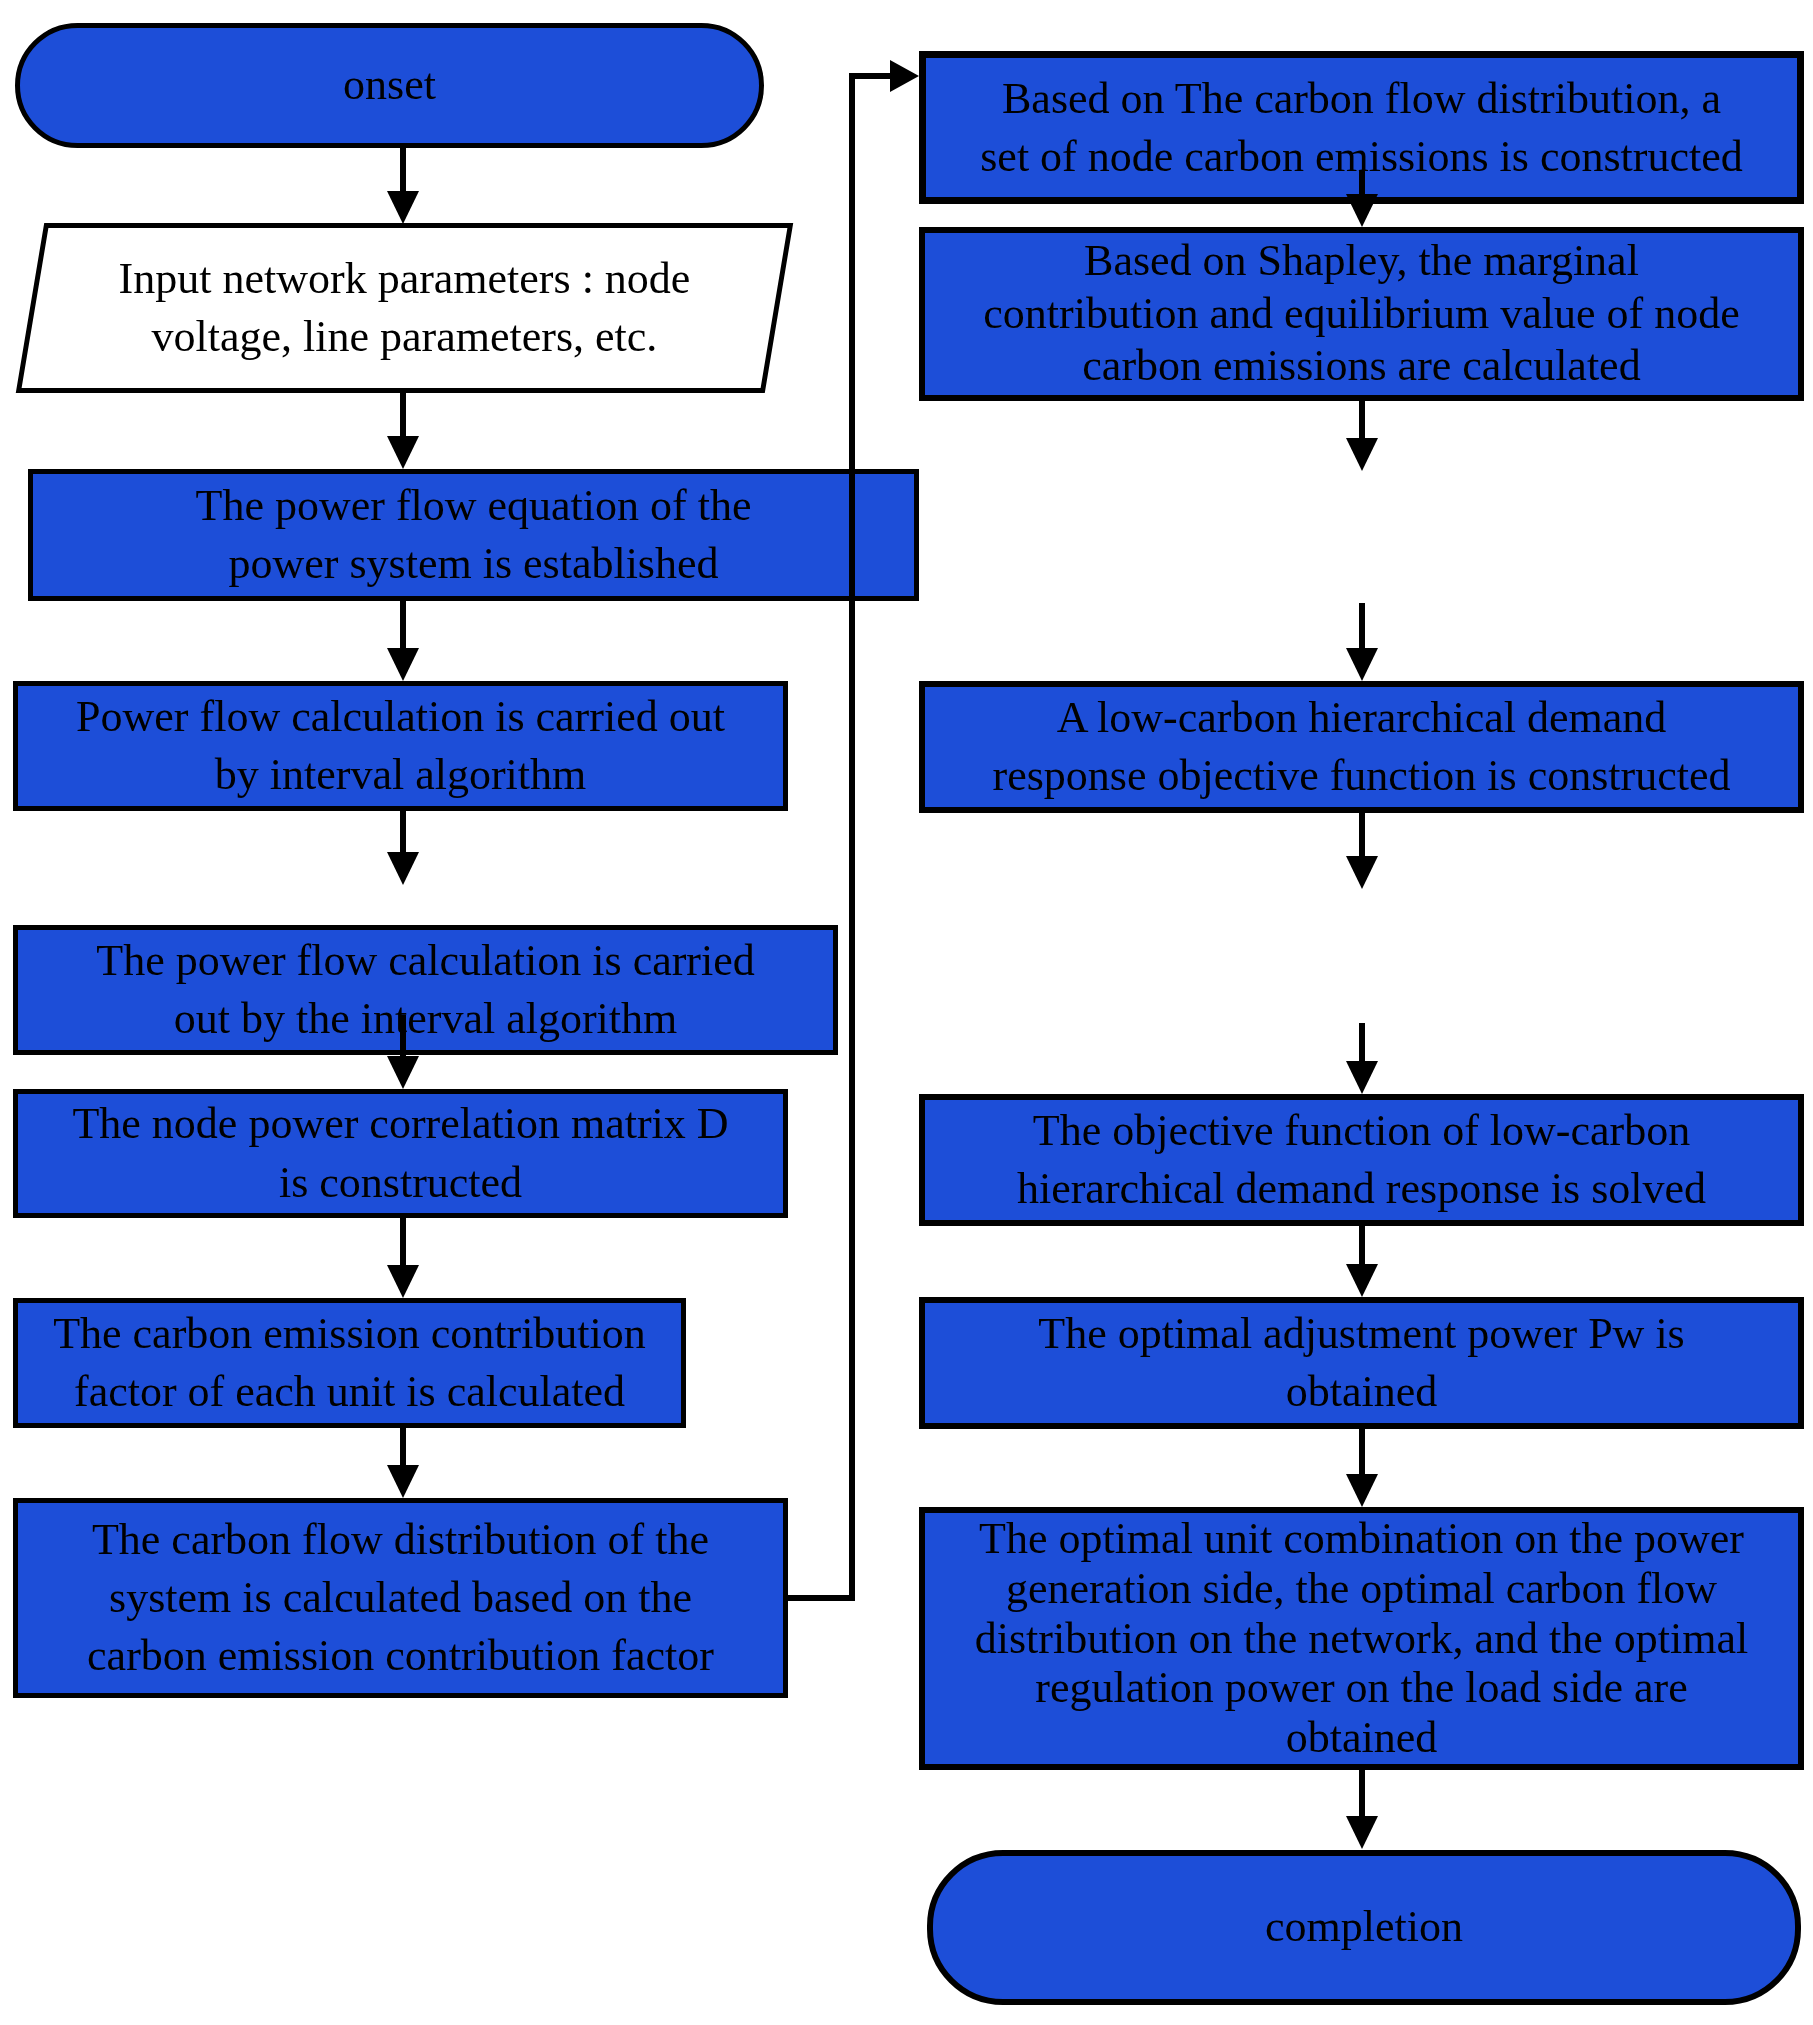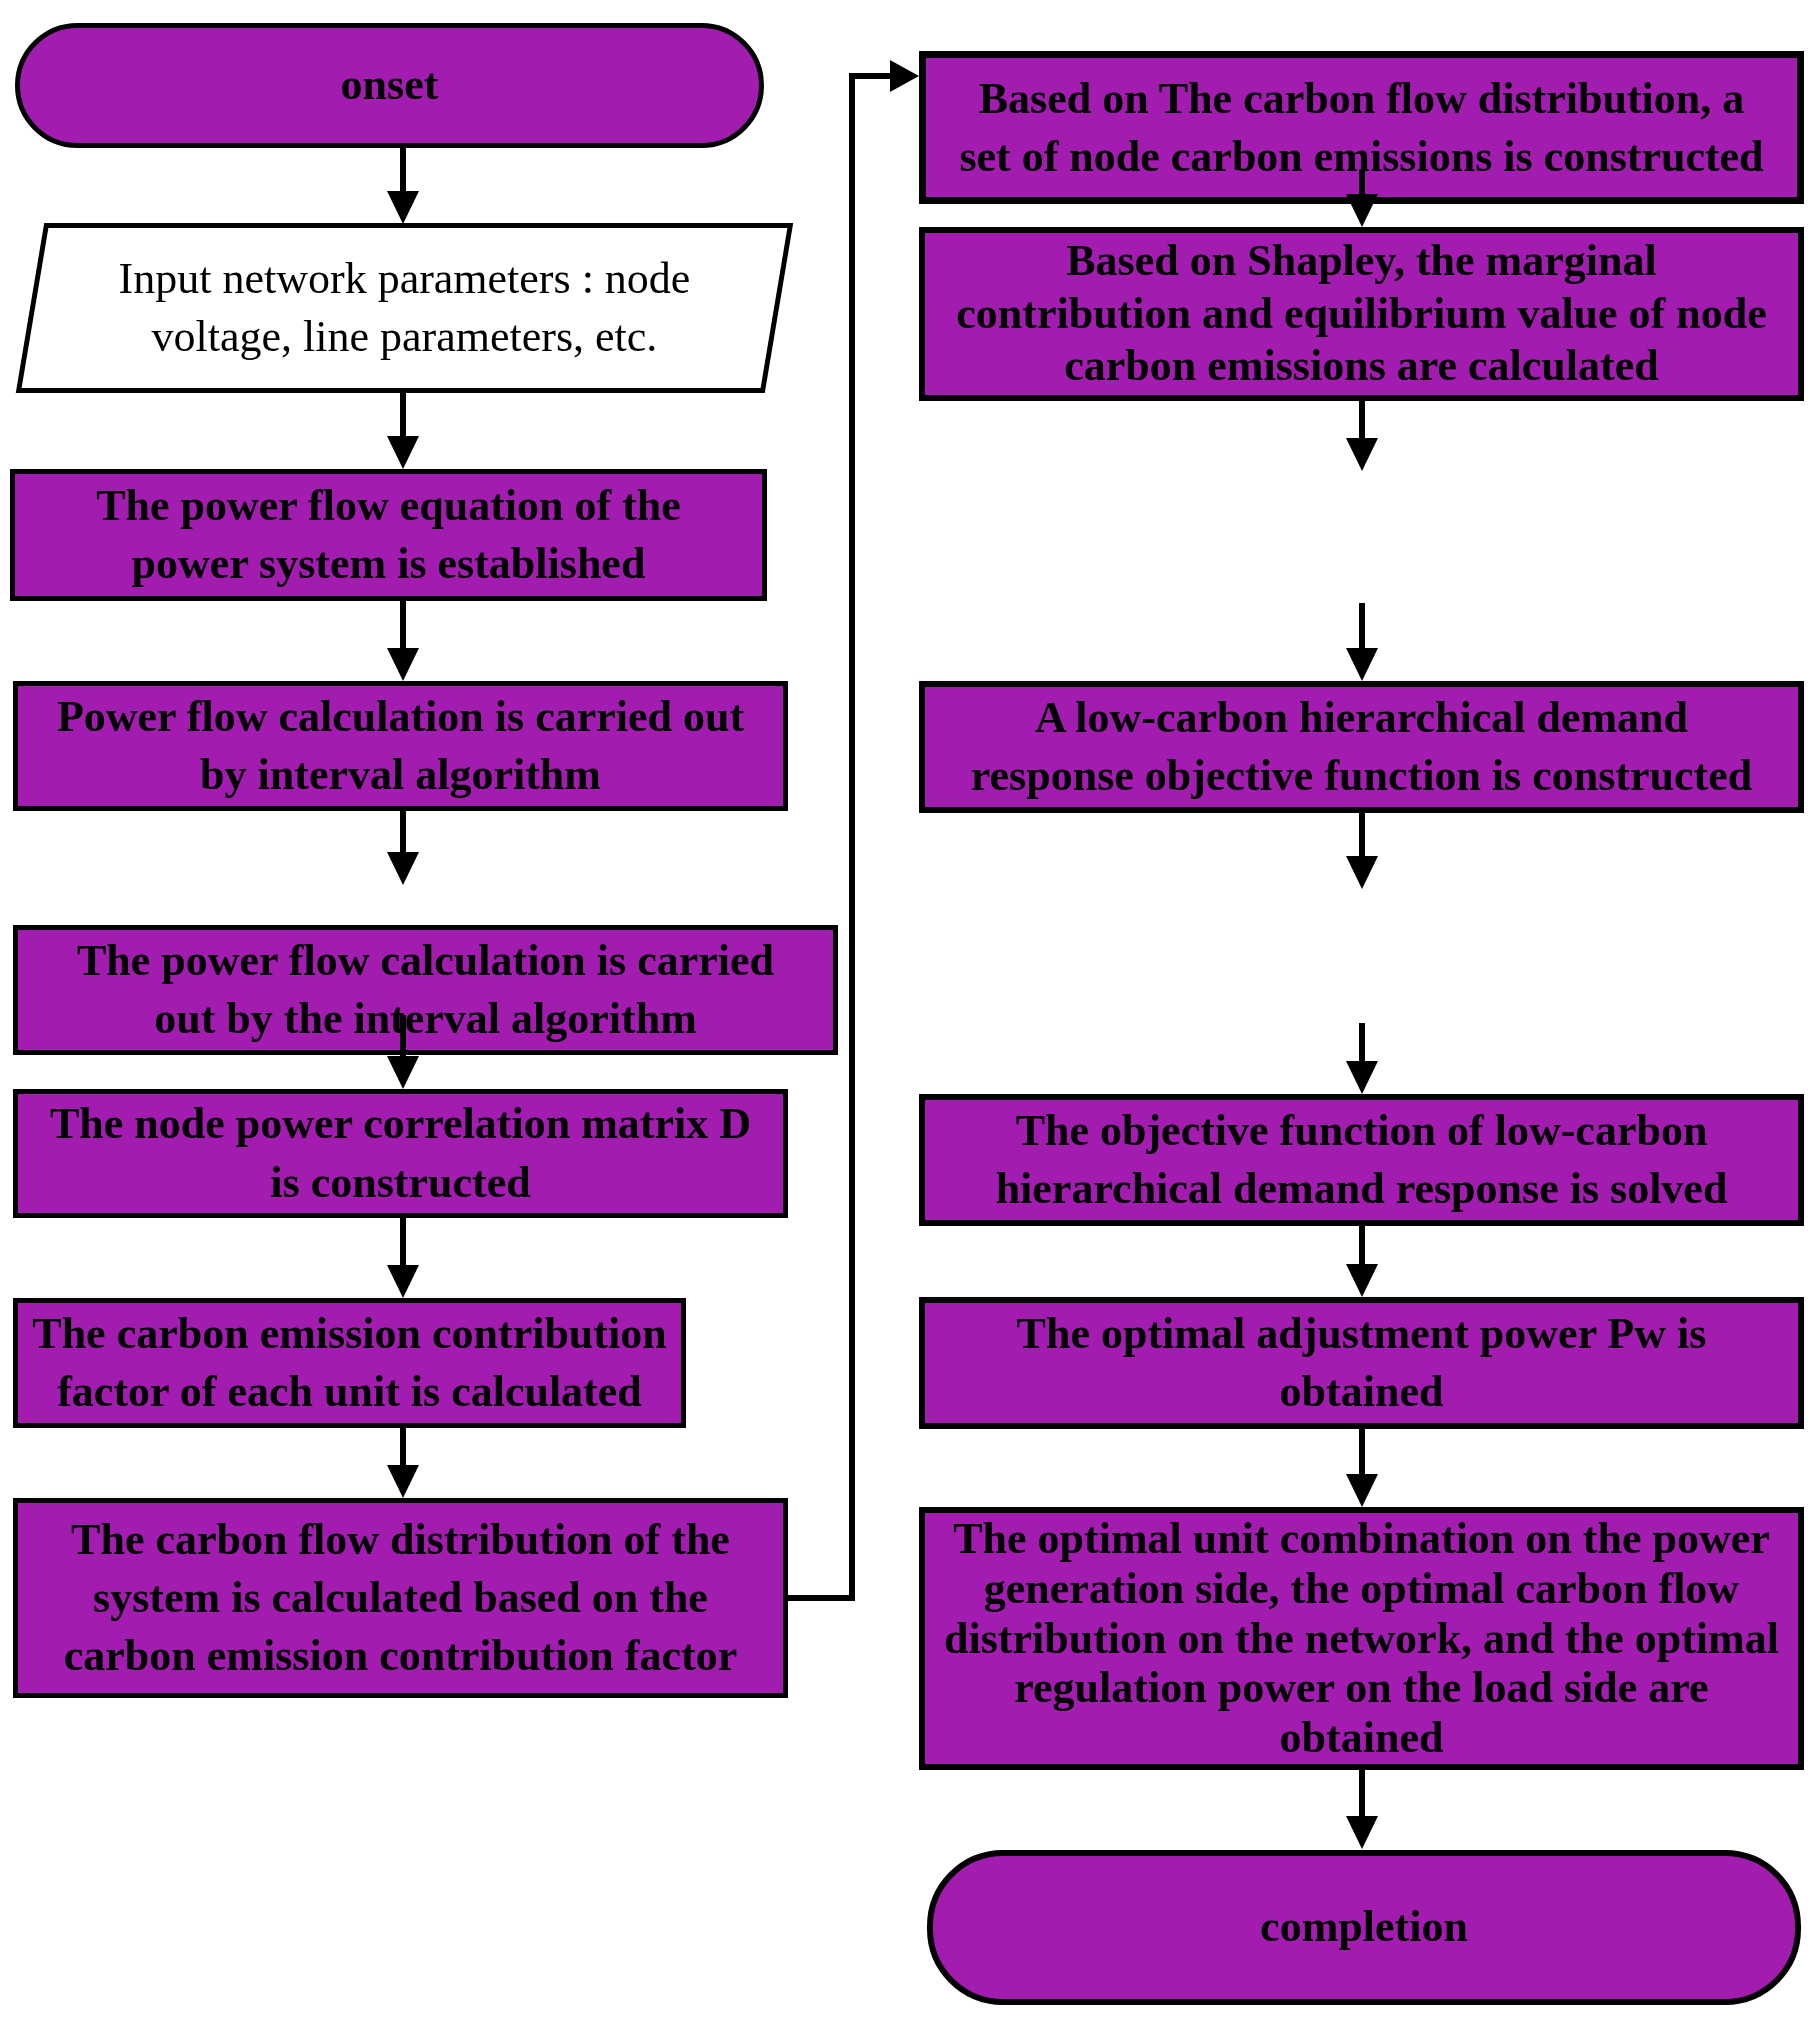--- a/index.html
+++ b/index.html
@@ -7,27 +7,26 @@
     position: relative;
     width: 1813px;
     height: 2025px;
     background: #ffffff;
     font-family: "Liberation Serif", serif;
     color: #000000;
   }
   .shape {
     position: absolute;
     box-sizing: border-box;
-    background: #a21caf;
+    background: #1d4ed8;
     border: 5.3px solid #000000;
     display: flex;
     align-items: center;
     justify-content: center;
     text-align: center;
-    font-weight: bold;
   }
   .shape.right { border-width: 6px; }
   .shape.thick { border-width: 7.6px; }
   .terminator { border-radius: 72px; }
   .node-text {
     white-space: pre-line;
     font-size: 44px;
     line-height: 1.32;
     padding: 0 7.6px;
   }
@@ -94,21 +93,21 @@
       <div class="node-text">Input network parameters : node
 voltage, line parameters, etc.</div>
     </div>
   </div>
 
   <div class="arrow-v" style="left:384px; top:393px; height:76px;">
     <div class="shaft"></div>
     <div class="head"></div>
   </div>
 
-  <div class="shape" style="left:10px; top:469px; width:757px; height:132px;">
+  <div class="shape" style="left:28px; top:469px; width:891px; height:132px;">
     <div class="node-text">The power flow equation of the
 power system is established</div>
   </div>
 
   <div class="arrow-v" style="left:384px; top:601px; height:80px;">
     <div class="shaft"></div>
     <div class="head"></div>
   </div>
 
   <div class="shape" style="left:13px; top:681px; width:775px; height:130px;">

